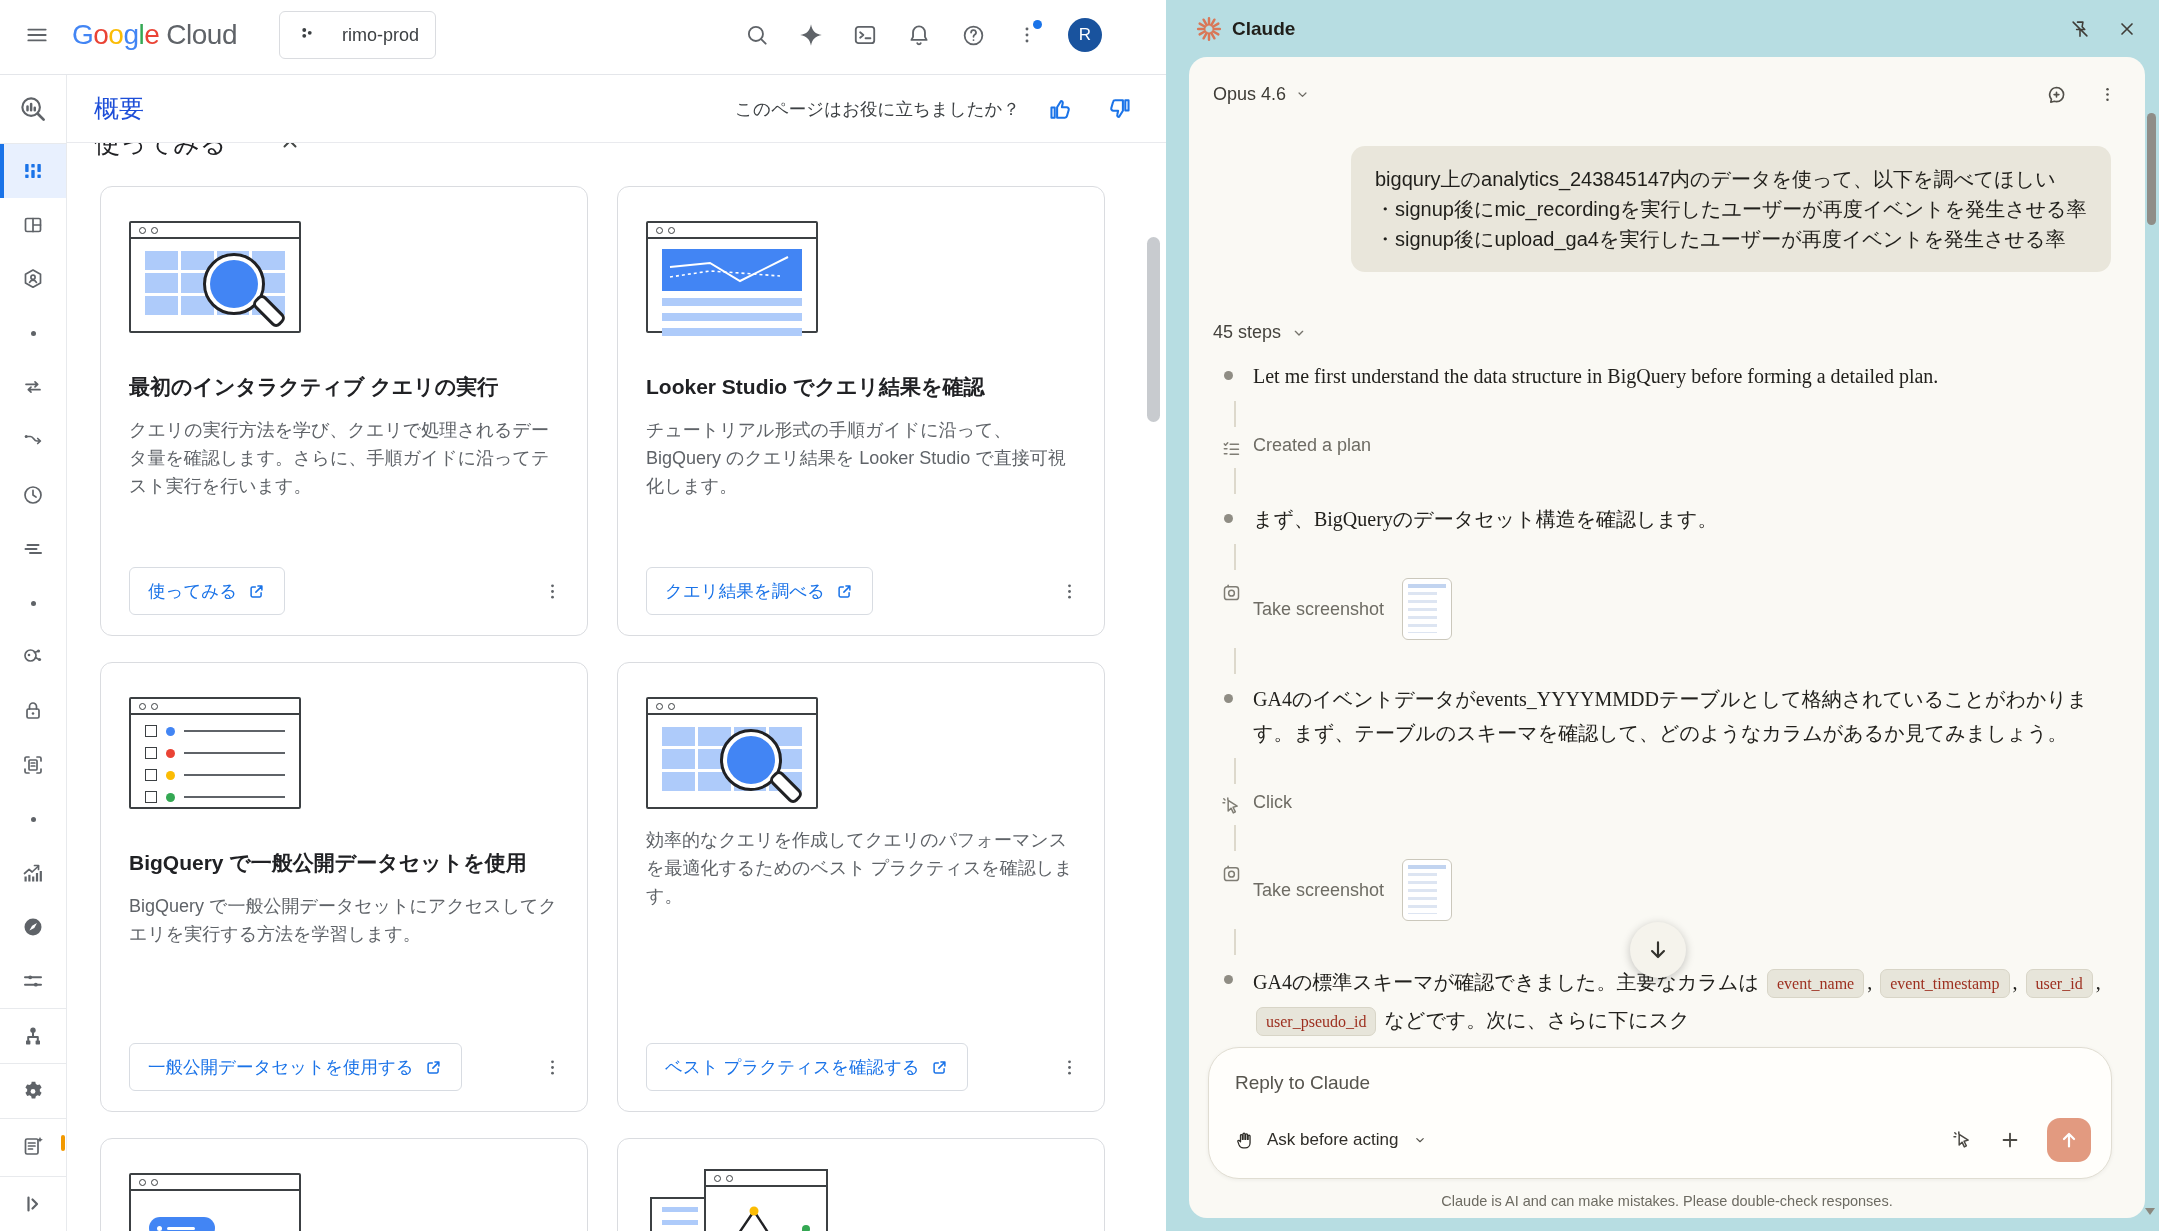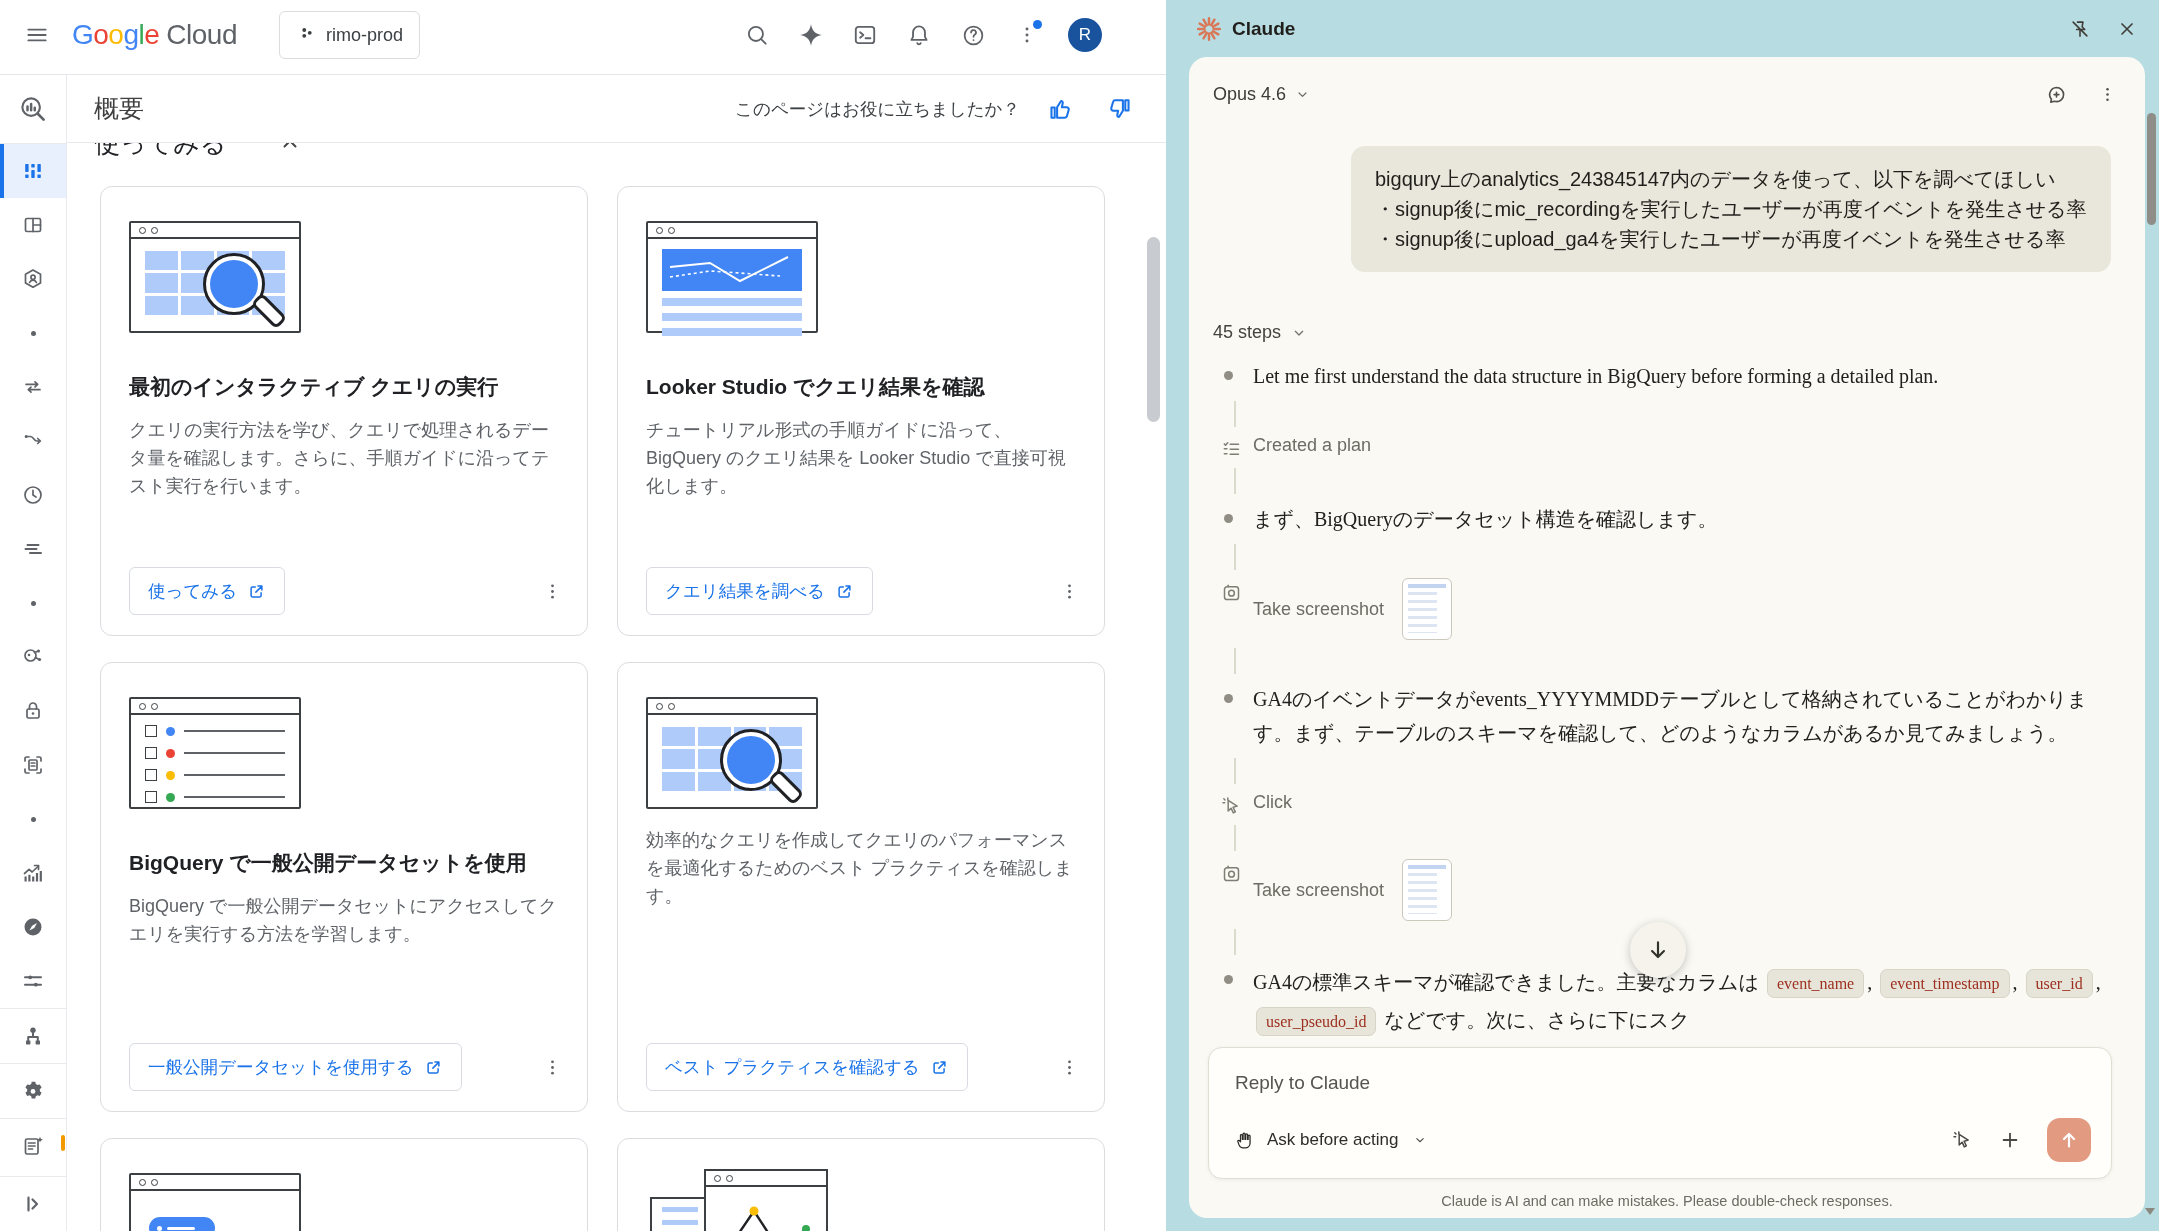--- a/index.html
+++ b/index.html
@@ -9,21 +9,21 @@
   .ic{stroke:currentColor;fill:none;stroke-width:1.7;stroke-linecap:round;stroke-linejoin:round;}
 
   
   .gc-app{position:absolute;left:0;top:0;width:1166px;height:1231px;background:#fff;}
   .gc-topbar{position:absolute;top:0;left:0;width:100%;height:75px;display:flex;align-items:center;
              padding:0 64px 4px 14px;box-sizing:border-box;background:#fff;border-bottom:1px solid #e4e6ea;z-index:6;}
   .icon-btn{width:46px;height:46px;display:flex;align-items:center;justify-content:center;color:#5f6368;flex:none;}
   .gc-logo{display:flex;align-items:baseline;margin-left:12px;font-size:28px;letter-spacing:-.5px;}
   .gc-logo .lc{font-weight:400;}
   .gc-logo .cloud{color:#5f6368;margin-left:7px;}
-  .project-chip{display:flex;align-items:center;gap:8px;border:1px solid #dadce0;border-radius:6px;height:46px;
+  .project-chip{display:flex;align-items:center;gap:24px;border:1px solid #dadce0;border-radius:6px;height:46px;
                 padding:0 16px;margin-left:42px;color:#3c4043;font-size:18px;}
   .topbar-right{margin-left:auto;display:flex;align-items:center;gap:8px;}
   .kebab-wrap{position:relative;}
   .kebab-wrap .notif-dot{position:absolute;top:8px;right:8px;width:9px;height:9px;border-radius:50%;background:#1a73e8;}
   .avatar{width:34px;height:34px;border-radius:50%;background:#19539e;color:#fff;font-size:17px;
           display:flex;align-items:center;justify-content:center;margin-left:10px;}
 
   
   .gc-sidebar{position:absolute;top:75px;left:0;width:66px;bottom:0;border-right:1px solid #e8eaed;background:#fff;
               z-index:5;display:flex;flex-direction:column;}
@@ -34,21 +34,21 @@
   .sb-item.active::before{content:"";position:absolute;left:0;top:0;bottom:0;width:4px;background:#1a73e8;}
   .sb-item .sdot{width:5px;height:5px;border-radius:50%;background:#5f6368;}
   .sb-divider{height:1px;background:#e8eaed;}
   .sb-badge{position:absolute;right:1px;top:16px;width:4px;height:16px;border-radius:2px;background:#f29900;}
   .sb-footer{height:54px;display:flex;align-items:center;justify-content:center;color:#5f6368;border-top:1px solid #e8eaed;flex:none;}
 
   
   .gc-main{position:absolute;left:66px;top:75px;right:0;bottom:0;overflow:hidden;background:#fff;}
   .gc-pagehead{position:absolute;top:0;left:0;right:0;height:68px;background:#fff;z-index:2;display:flex;
                align-items:center;padding:0 30px 0 28px;border-bottom:1px solid #e9eaee;box-sizing:border-box;}
-  .page-title{font-size:25px;color:#404040;}
+  .page-title{font-size:25px;color:#1d4ed8;}
   .feedback{margin-left:auto;display:flex;align-items:center;gap:24px;}
   .feedback-text{font-size:17.5px;color:#3c4043;}
   .thumb-btn{color:#1a73e8;}
   .section-heading{position:absolute;top:51px;left:28px;z-index:1;display:flex;align-items:center;gap:52px;
                    font-size:26px;color:#202124;}
   .section-heading .chev{color:#444746;}
 
   .cards{position:absolute;top:111px;left:34px;width:1006px;display:grid;grid-template-columns:488px 488px;gap:26px 29px;}
   .card{background:#fff;border:1px solid #dadce0;border-radius:12px;height:450px;position:relative;
         padding:30px 28px;box-sizing:border-box;}
@@ -121,21 +121,21 @@
   .connector{width:2px;height:26px;background:#ddd9cc;margin:8px 0 8px 21px;}
   .rich{font-family:"Liberation Serif","DejaVu Serif",serif;font-size:20px;line-height:38px;color:#22211d;margin:0;}
   .chip{font-family:Liberation Serif, serif;font-size:16px;color:#9d2f1f;background:#e7e5da;
         border:1px solid #d8d5c7;border-radius:7px;padding:2px 9px;margin:0 3px;display:inline-block;line-height:23px;}
 
   .scroll-fab{position:absolute;left:441px;top:865px;width:56px;height:56px;border-radius:50%;background:#f5f3ec;
               box-shadow:0 2px 10px rgba(0,0,0,.22);display:flex;align-items:center;justify-content:center;
               color:#33322d;z-index:5;}
 
   .reply-card{position:absolute;left:19px;bottom:39px;width:904px;height:132px;background:#fffefb;
-              border:1px solid #e0ddd2;border-radius:14px;box-shadow:0 1px 4px rgba(0,0,0,.06);
+              border:1px solid #e0ddd2;border-radius:31px;box-shadow:0 1px 4px rgba(0,0,0,.06);
               box-sizing:border-box;padding:24px 26px;z-index:6;}
   .reply-ph{font-size:19px;color:#56544d;}
   .reply-row{position:absolute;left:26px;right:20px;bottom:16px;display:flex;align-items:center;}
   .mode{display:flex;align-items:center;gap:11px;font-size:17px;color:#2f2d28;}
   .mode .chev{color:#55534c;margin-left:4px;}
   .reply-icons{margin-left:auto;display:flex;align-items:center;gap:26px;color:#4a4843;}
   .send{width:44px;height:44px;border-radius:13px;background:#e29a80;color:#fff;display:flex;
         align-items:center;justify-content:center;border:none;}
   .disclaimer{position:absolute;left:0;right:0;bottom:9px;text-align:center;font-size:14.5px;color:#6d6b62;z-index:7;}
 

